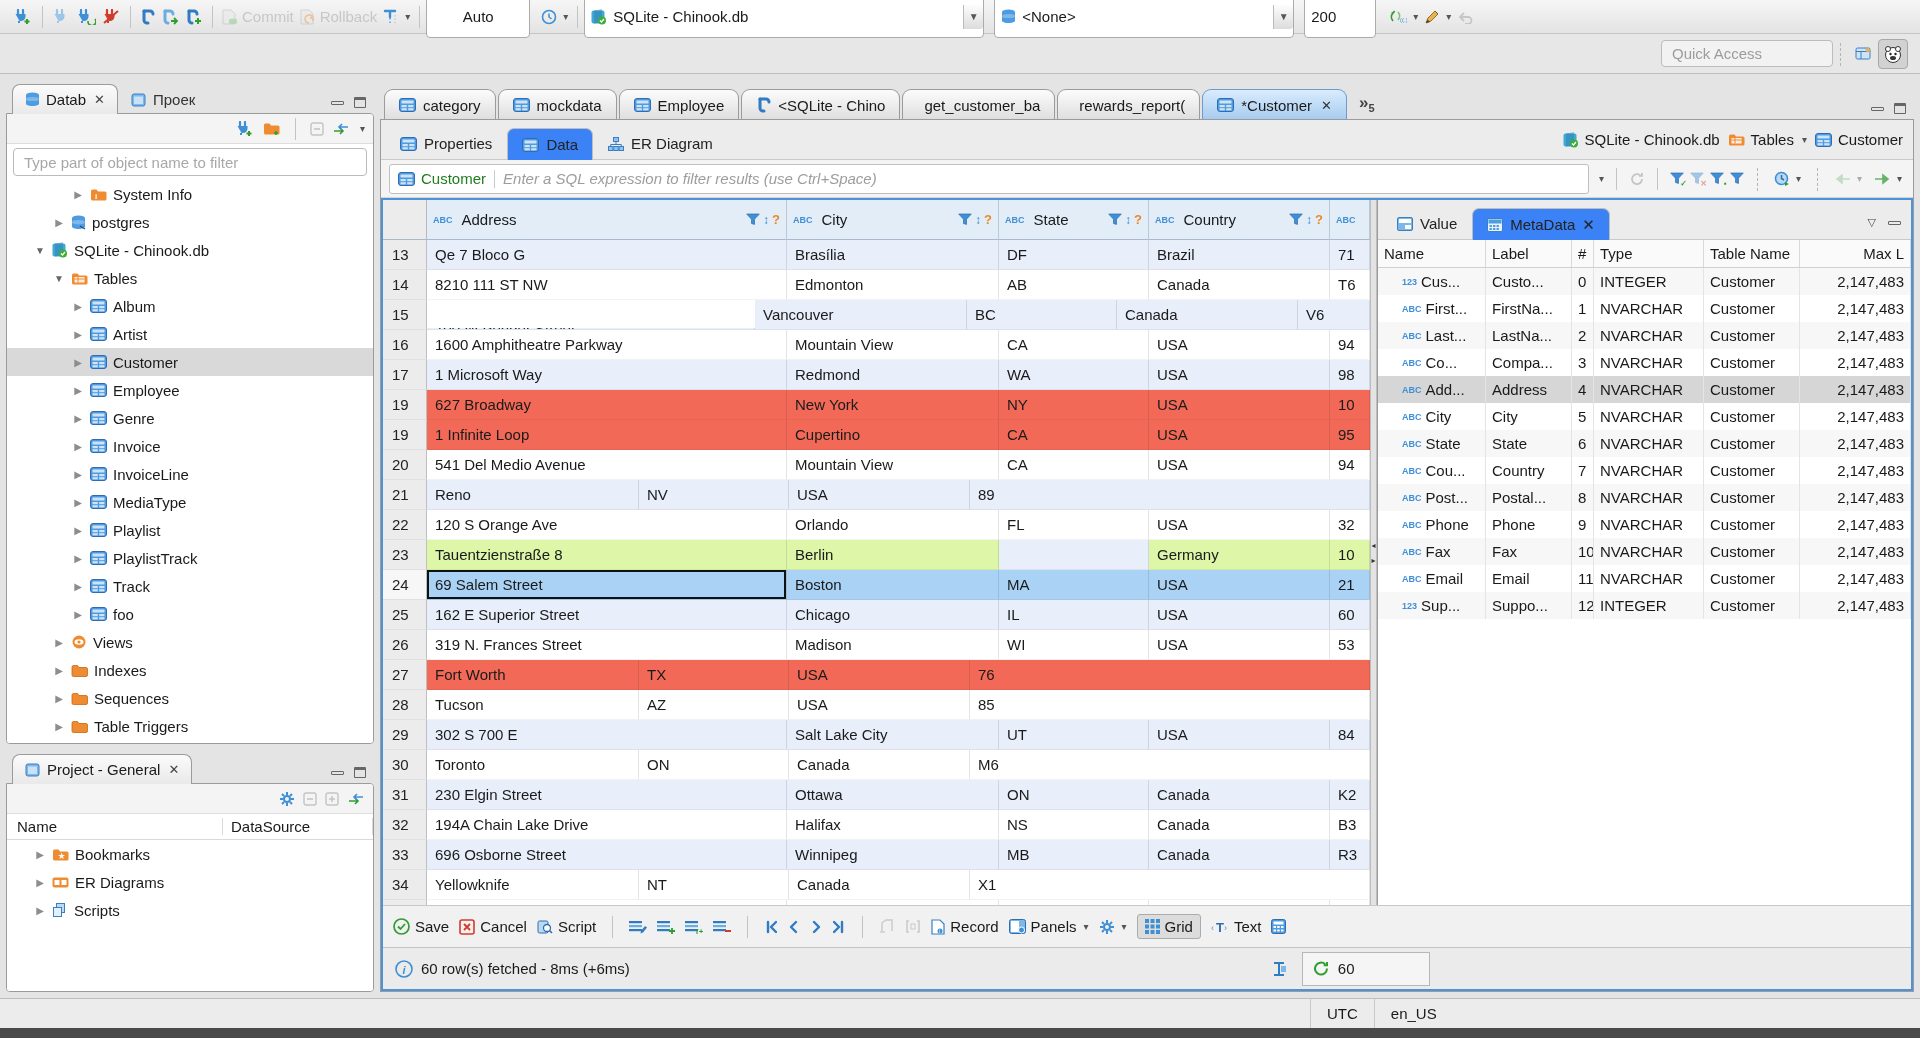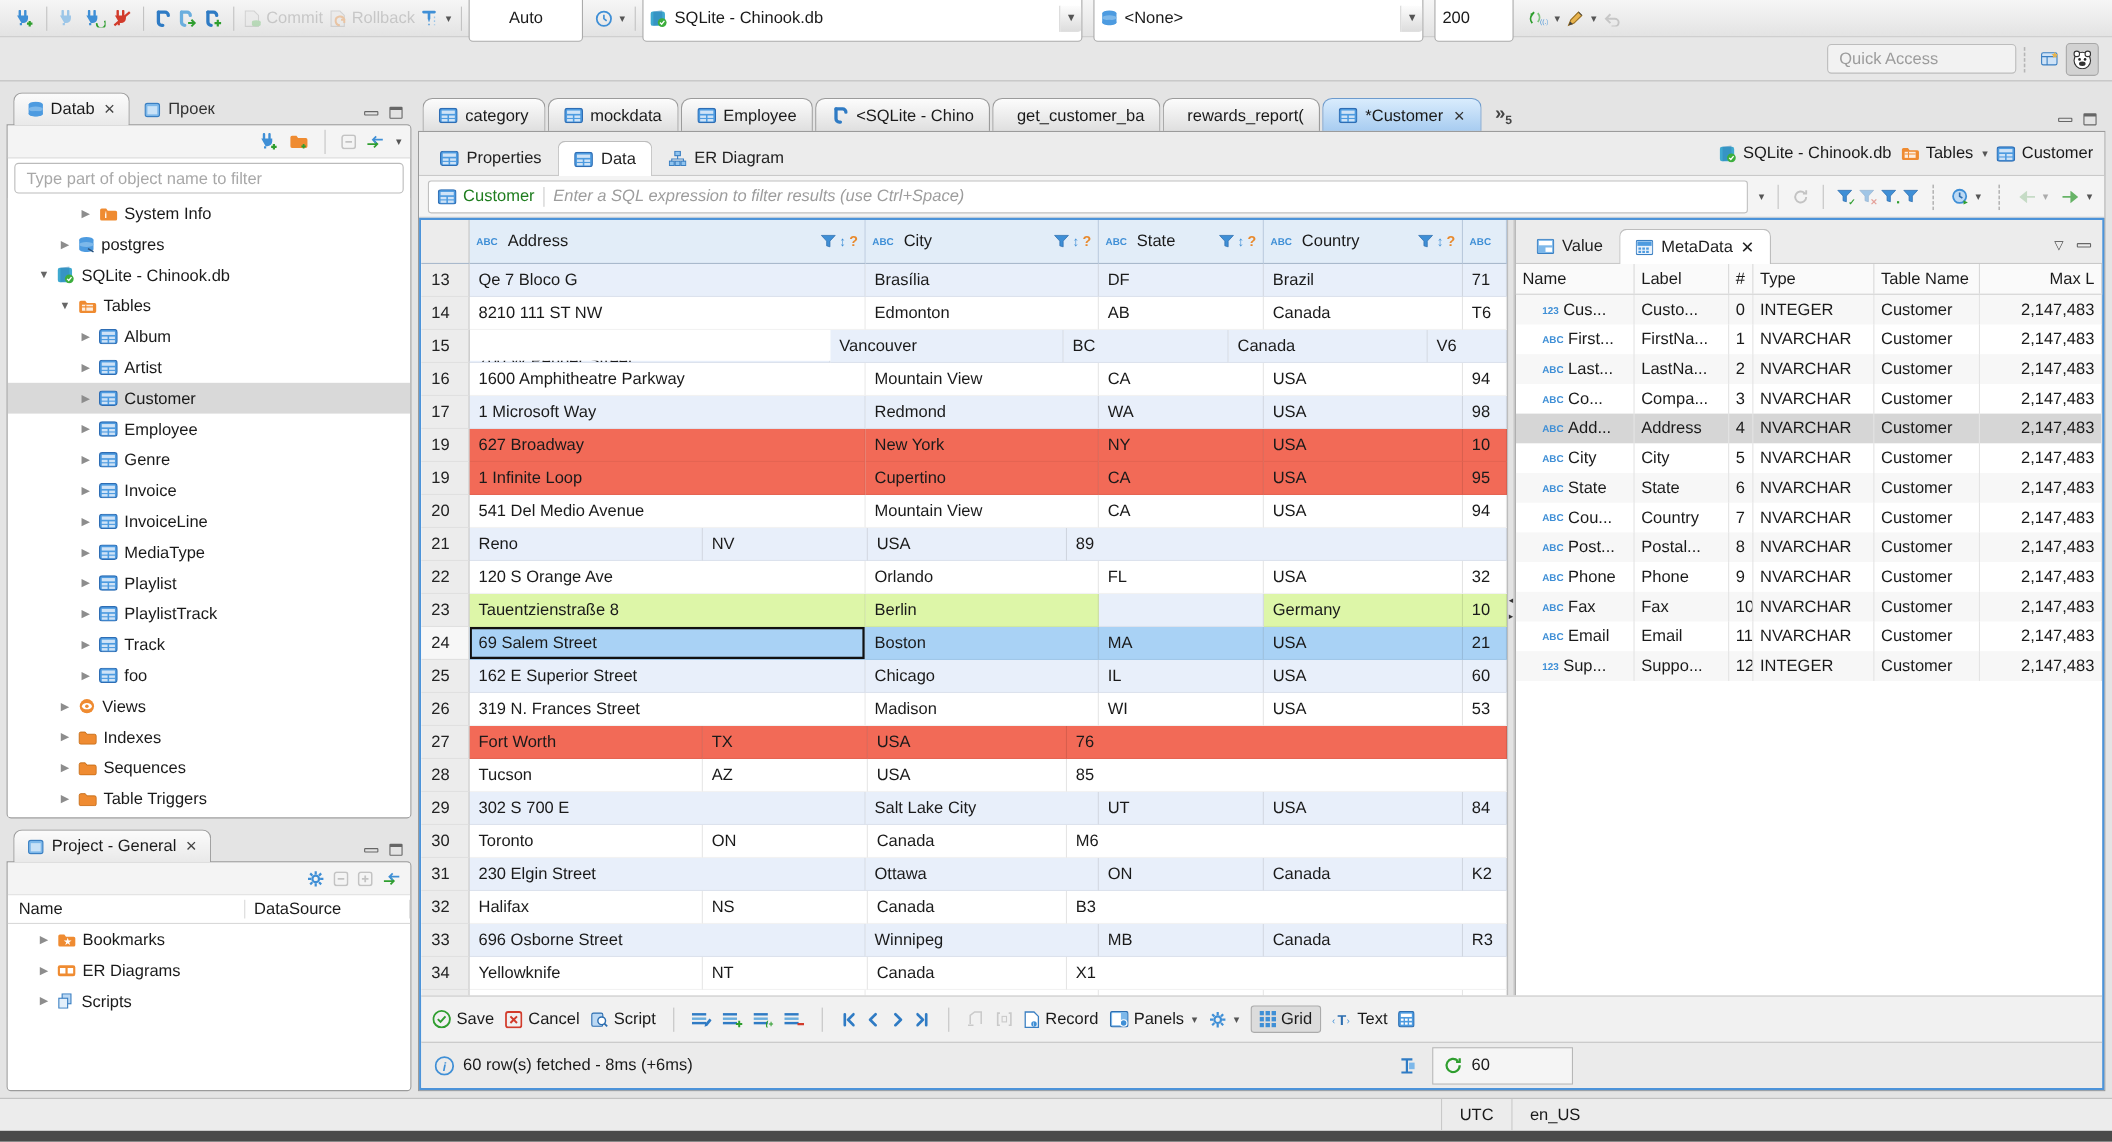--- a/index.html
+++ b/index.html
@@ -76,21 +76,21 @@
   .etab .x { font-size:13px; color:#333; margin-left:2px;}
   #tab-overflow { align-self:center; margin:6px 0 0 10px; color:#444; font-weight:bold; font-size:17px;}
   #tab-overflow sub { font-size:11px; }
 
   #editor-body { flex:1; background:#fff; border:1px solid #9b9b9b; display:flex; flex-direction:column; min-height:0; margin-top:-1px;}
 
   
   #subtab-row { height:40px; display:flex; align-items:flex-end; background:#ececec; padding-left:4px; border-bottom:1px solid #c9c9c9; position:relative;}
   .stab { height:32px; display:flex; align-items:center; gap:7px; padding:0 14px;
     border:1px solid transparent; border-bottom:none; color:#222;}
-  .stab.active { background:#ffffff; border-color:#bdbdbd; border-radius:7px 7px 0 0; margin-bottom:-1px; }
+  .stab.active { background:#3b82f6; border-color:#bdbdbd; border-radius:7px 7px 0 0; margin-bottom:-1px; }
   #subtab-context { margin-left:auto; display:flex; align-items:center; gap:8px; padding-right:10px; align-self:center;}
   #subtab-context .ctx { display:flex; align-items:center; gap:6px; }
 
   
   #filter-bar { height:38px; display:flex; align-items:center; padding:4px 8px 4px 8px; background:#f4f4f4; border-bottom:1px solid #d5d5d5; gap:8px;}
   #filter-box { flex:1; height:30px; background:#fff; border:1px solid #c0c0c0; border-radius:3px;
     display:flex; align-items:center; padding:0 8px; gap:8px; min-width:0;}
   #filter-entity { color:#1e7d1e; display:flex; align-items:center; gap:6px; font-size:15px;}
   #filter-box .bar { width:1px; height:18px; background:#ccc;}
   #filter-placeholder { color:#9d9d9d; font-style:italic; white-space:nowrap; overflow:hidden;}
@@ -1208,20 +1208,21 @@
                 <div class="grow tone-blue">
                   <div class="gnum">31</div>
                   <div class="gcell" style="width: 360px;">230 Elgin Street</div>
                   <div class="gcell" style="width: 212px;">Ottawa</div>
                   <div class="gcell" style="width: 150px;">ON</div>
                   <div class="gcell" style="width: 181px;">Canada</div>
                   <div class="gcell" style="width: 40px; flex: 1 1 0%;">K2</div>
                 </div>
                 <div class="grow tone-white">
                   <div class="gnum">32</div>
+                  <div class="gcell" style="width: 360px;">194A Chain Lake Drive</div>
                   <div class="gcell" style="width: 212px;">Halifax</div>
                   <div class="gcell" style="width: 150px;">NS</div>
                   <div class="gcell" style="width: 181px;">Canada</div>
                   <div class="gcell" style="width: 40px; flex: 1 1 0%;">B3</div>
                 </div>
                 <div class="grow tone-blue">
                   <div class="gnum">33</div>
                   <div class="gcell" style="width: 360px;">696 Osborne Street</div>
                   <div class="gcell" style="width: 212px;">Winnipeg</div>
                   <div class="gcell" style="width: 150px;">MB</div>

